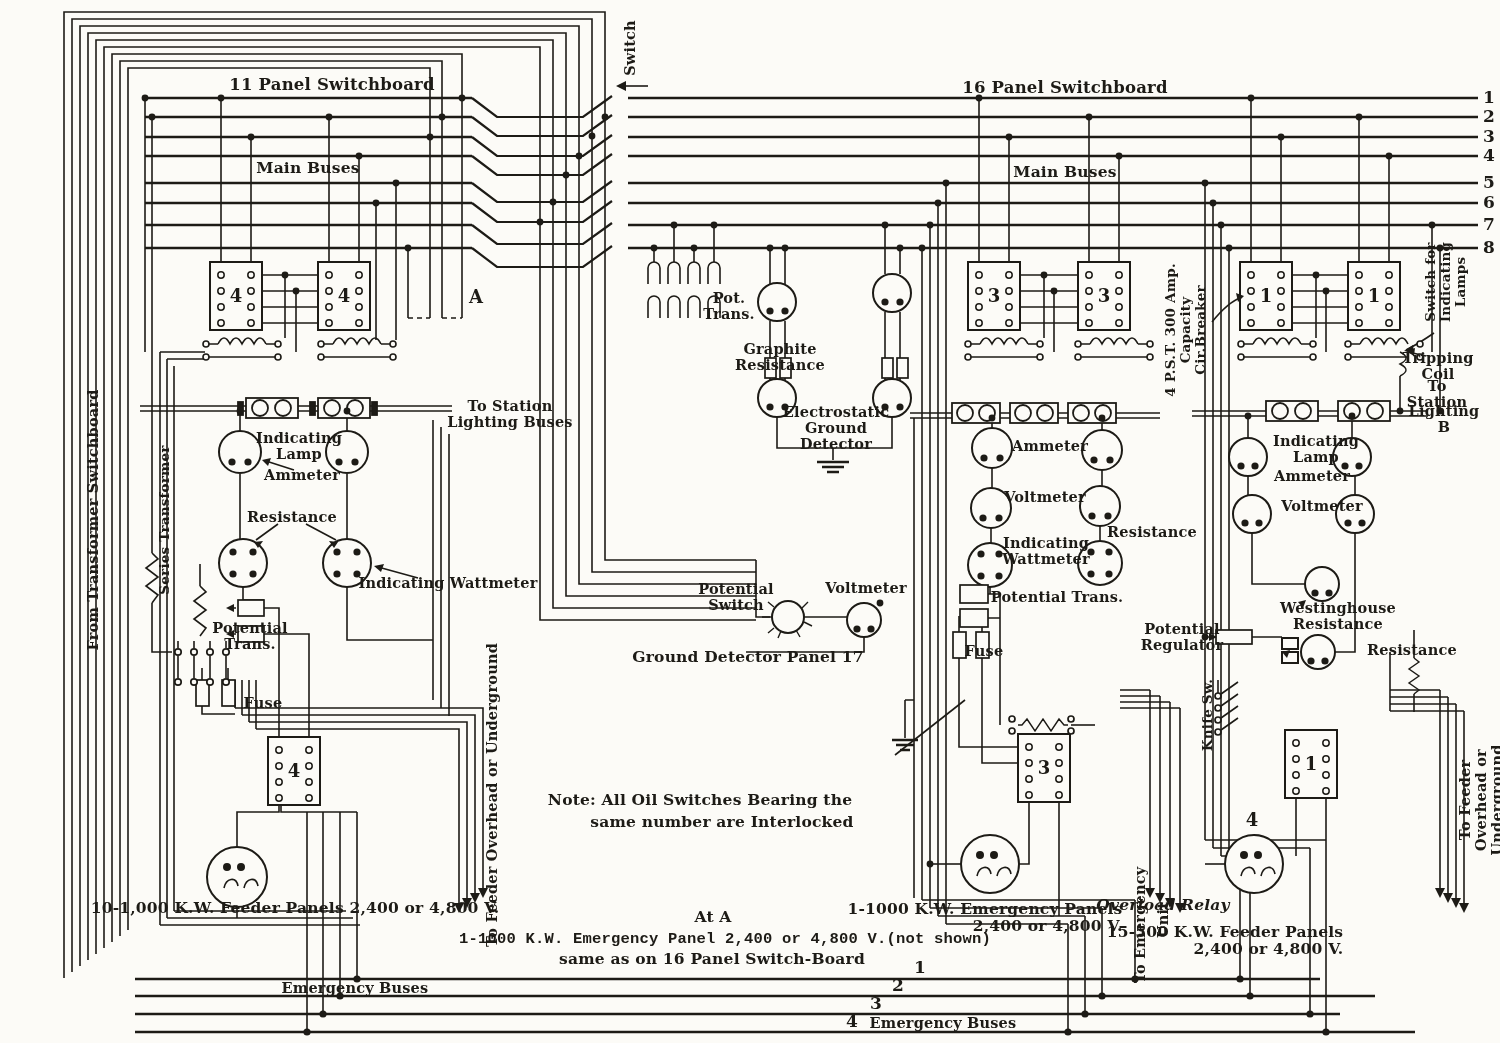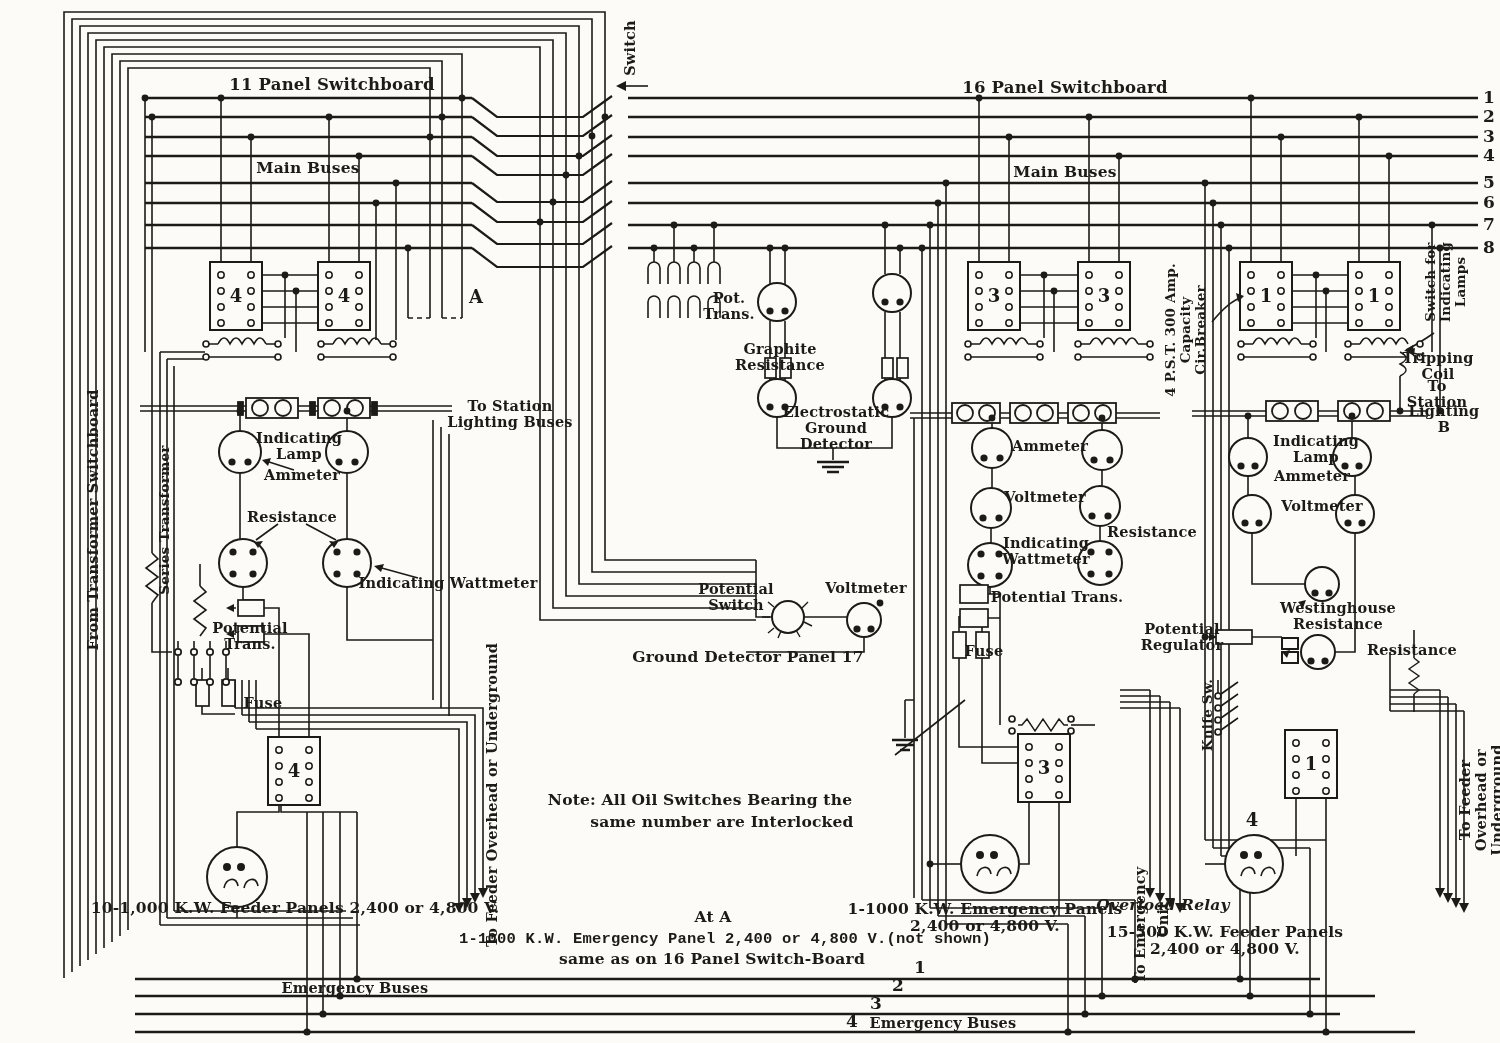--- a/index.html
+++ b/index.html
@@ -5,21 +5,21 @@
   html,body{margin:0;padding:0;}
   body{width:1500px;height:1043px;position:relative;background:#fcfbf7;overflow:hidden;
        font-family:"DejaVu Serif", serif;color:#1d1b16;}
   #stage{position:absolute;left:0;top:0;width:1500px;height:1043px;}
   svg{position:absolute;left:0;top:0;}
   .lbl{position:absolute;transform:translate(-50%,-50%);font-weight:700;
        white-space:pre-line;text-align:center;line-height:1.12;letter-spacing:.2px;}
   .v{transform:translate(-50%,-50%) rotate(-90deg);white-space:pre-line;}
   .s13{font-size:13.5px;}
   .s14{font-size:14.5px;}
-  .s15{font-size:15.5px;}
+  .s15{font-size:15.5px;text-align:right;}
   .s16{font-size:16.5px;}
   .num{font-size:18px;font-weight:700;}
   .busnum{font-size:17px;font-weight:700;}
 </style>
 </head>
 <body>
 
 <div id="stage">
 
 <svg width="1500" height="1043" viewBox="0 0 1500 1043">

